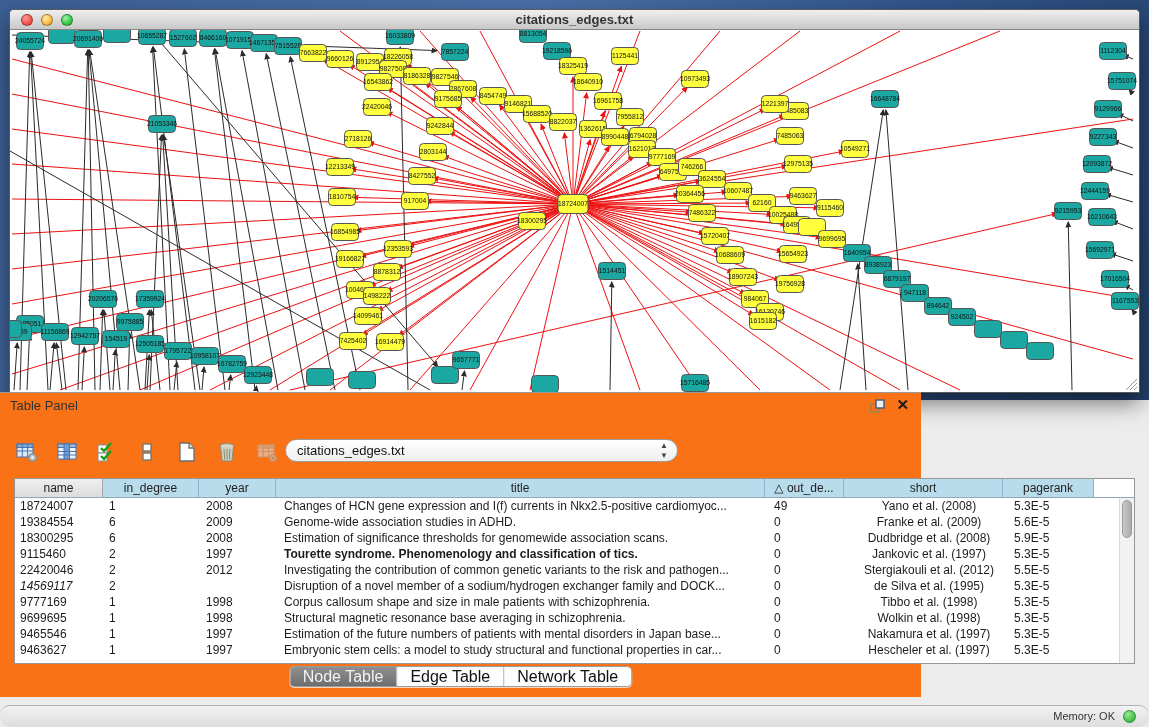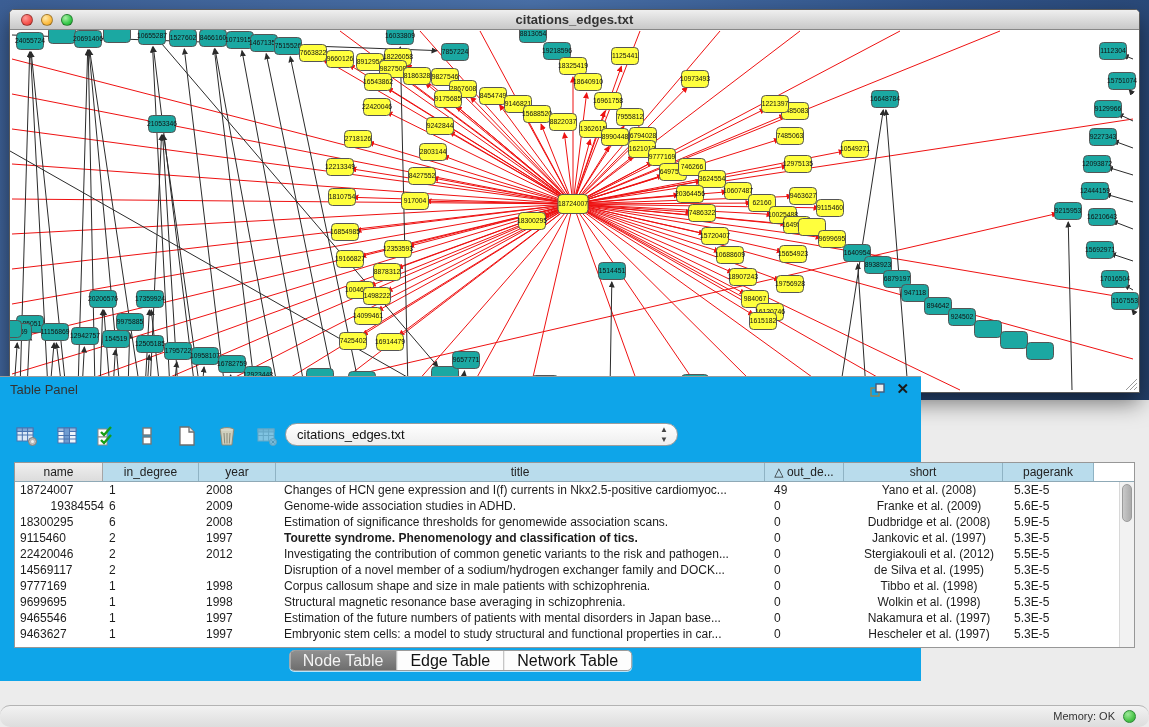--- a/index.html
+++ b/index.html
@@ -32,22 +32,22 @@
   }
   .lights { position:absolute; left:11px; top:4px; display:flex; gap:8px; }
   .light { width:12px; height:12px; border-radius:50%; border:1px solid rgba(0,0,0,.35); }
   .light.red   { background:radial-gradient(circle at 35% 30%, #ff9a96, #f6534d 60%, #d23b35); }
   .light.yellow{ background:radial-gradient(circle at 35% 30%, #ffe9a8, #fdbc40 60%, #de9c26); }
   .light.green { background:radial-gradient(circle at 35% 30%, #a9f0a4, #35c94a 60%, #25a336); }
   .canvas { position:relative; width:1129px; height:362px; background:#fff; overflow:hidden; }
   .canvas svg { position:absolute; left:0; top:0; }
   
   .panel {
-    position:absolute; left:0; top:376px; width:921px; height:305px;
-    background:#0ea5e9; border-top:1px solid #9a9a9a;
+    position:absolute; left:0; top:392px; width:921px; height:305px;
+    background:#f97316; border-top:1px solid #9a9a9a;
   }
   .panel-header { position:relative; height:26px; }
   .panel-title { position:absolute; left:10px; top:5px; font-size:13px; color:#333; }
   .panel-float { position:absolute; right:36px; top:6px; width:15px; height:14px; cursor:pointer; }
   .panel-close {
     position:absolute; right:12px; top:4px; font-size:15px; font-weight:bold; color:#1a1a1a;
     line-height:16px; cursor:pointer;
   }
   .toolbar { position:absolute; left:14px; top:44px; height:30px; display:flex; align-items:center; gap:14px; }
   .tool-btn { width:26px; height:26px; display:flex; align-items:center; justify-content:center; }
@@ -907,21 +907,21 @@
         <div class="tr">
           <div class="td" style="width: 89px;">18724007</div>
           <div class="td" style="width: 97px;">1</div>
           <div class="td" style="width: 78px;">2008</div>
           <div class="td" style="width: 490px;">Changes of HCN gene expression and I(f) currents in Nkx2.5-positive cardiomyoc...</div>
           <div class="td" style="width: 80px;">49</div>
           <div class="td center" style="width: 160px;">Yano et al. (2008)</div>
           <div class="td" style="width: 92px;">5.3E-5</div>
         </div>
         <div class="tr">
-          <div class="td" style="width: 89px; text-align: right;">19384554</div>
+          <div class="td" style="width: 89px;">19384554</div>
           <div class="td" style="width: 97px;">6</div>
           <div class="td" style="width: 78px;">2009</div>
           <div class="td" style="width: 490px;">Genome-wide association studies in ADHD.</div>
           <div class="td" style="width: 80px;">0</div>
           <div class="td center" style="width: 160px;">Franke et al. (2009)</div>
           <div class="td" style="width: 92px;">5.6E-5</div>
         </div>
         <div class="tr">
           <div class="td" style="width: 89px;">18300295</div>
           <div class="td" style="width: 97px;">6</div>
@@ -943,21 +943,21 @@
         <div class="tr">
           <div class="td" style="width: 89px;">22420046</div>
           <div class="td" style="width: 97px;">2</div>
           <div class="td" style="width: 78px;">2012</div>
           <div class="td" style="width: 490px;">Investigating the contribution of common genetic variants to the risk and pathogen...</div>
           <div class="td" style="width: 80px;">0</div>
           <div class="td center" style="width: 160px;">Stergiakouli et al. (2012)</div>
           <div class="td" style="width: 92px;">5.5E-5</div>
         </div>
         <div class="tr">
-          <div class="td" style="width: 89px;">14569117</div>
+          <div class="td" style="width: 89px; font-style: italic;">14569117</div>
           <div class="td" style="width: 97px;">2</div>
           <div class="td" style="width: 78px; margin-top: 16px;">2003</div>
           <div class="td" style="width: 490px;">Disruption of a novel member of a sodium/hydrogen exchanger family and DOCK...</div>
           <div class="td" style="width: 80px;">0</div>
           <div class="td center" style="width: 160px;">de Silva et al. (1995)</div>
           <div class="td" style="width: 92px;">5.3E-5</div>
         </div>
         <div class="tr">
           <div class="td" style="width: 89px;">9777169</div>
           <div class="td" style="width: 97px;">1</div>

